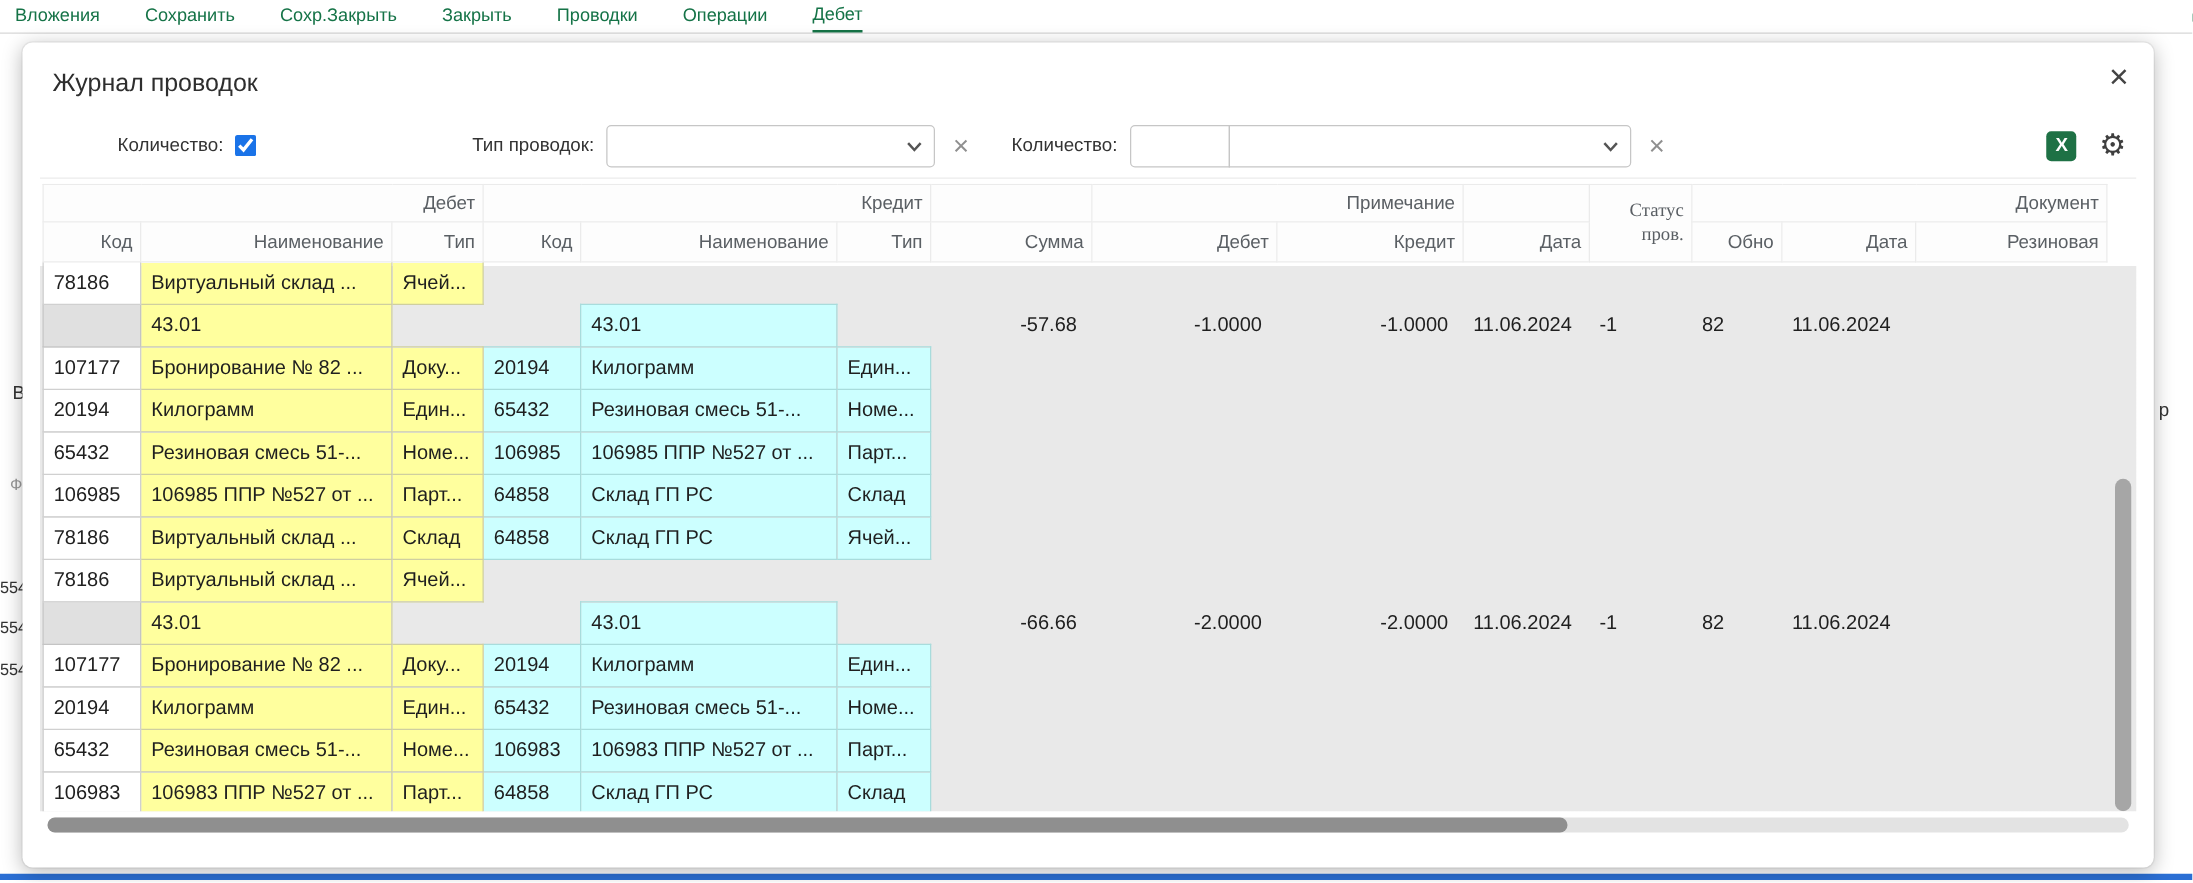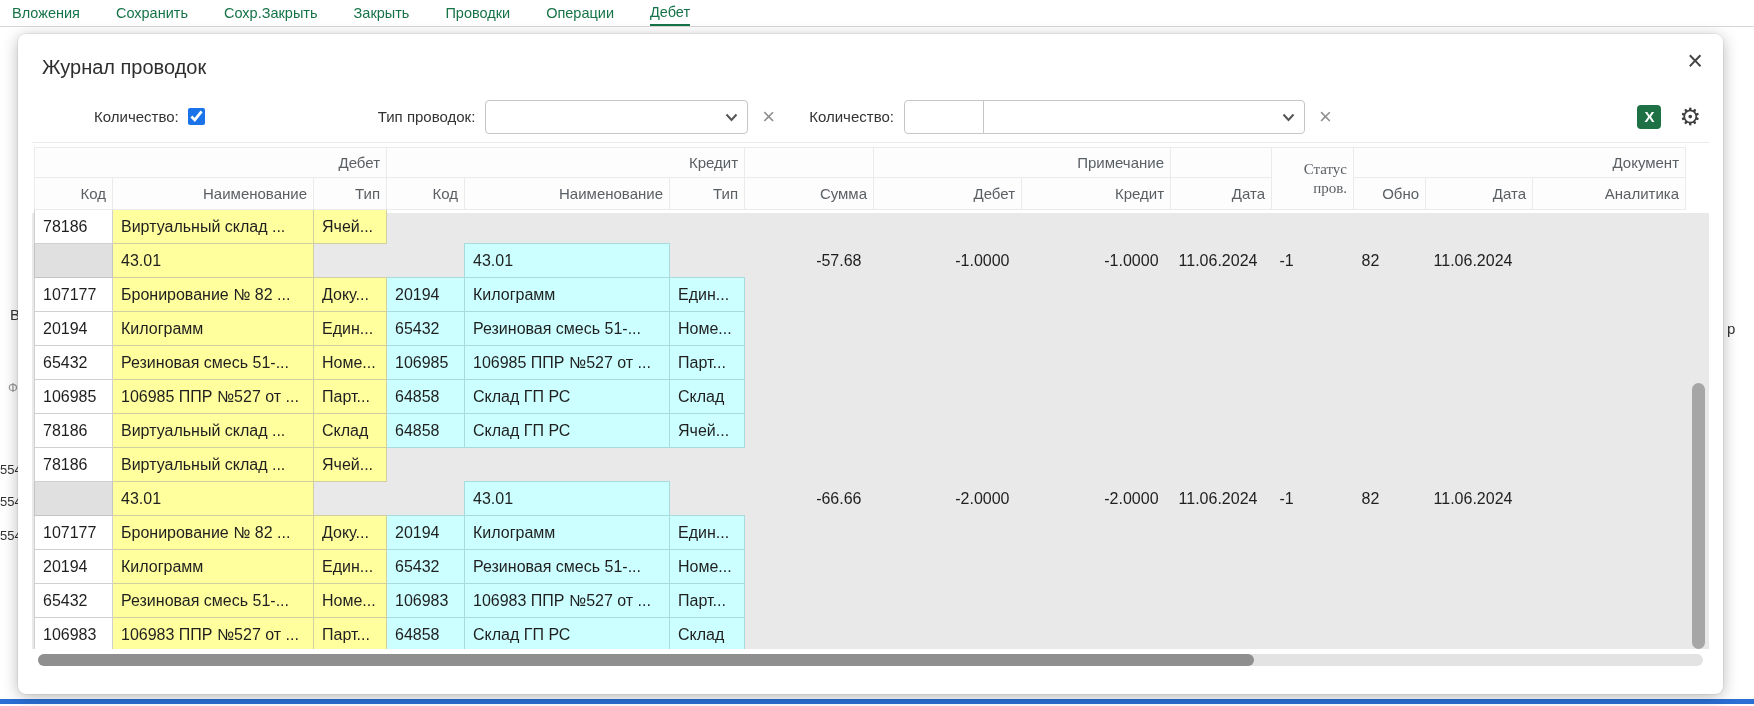--- a/index.html
+++ b/index.html
@@ -189,21 +189,21 @@
             <th class="th-sub">Тип</th>
             <th class="th-sub">Код</th>
             <th class="th-sub">Наименование</th>
             <th class="th-sub">Тип</th>
             <th class="th-sub">Сумма</th>
             <th class="th-sub">Дебет</th>
             <th class="th-sub">Кредит</th>
             <th class="th-sub">Дата</th>
             <th class="th-sub">Обно</th>
             <th class="th-sub">Дата</th>
-            <th class="th-sub">Аналитика</th>
+            <th class="th-sub">Резиновая</th>
           </tr>
         </thead>
       <tbody id="tbody">
           <tr>
             <td class="box-white">78186</td>
             <td class="box-yellow">Виртуальный склад ...</td>
             <td class="box-yellow">Ячей...</td>
             <td class=""></td>
             <td class=""></td>
             <td class=""></td>

